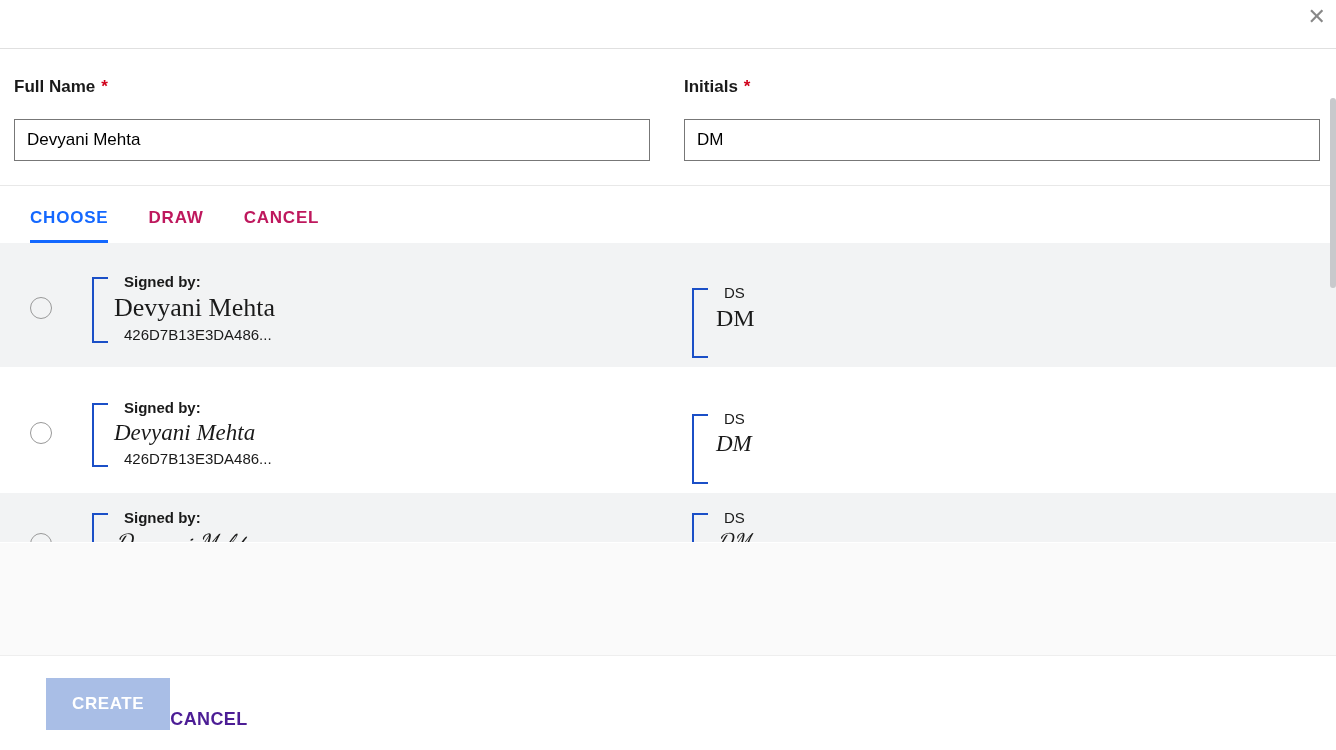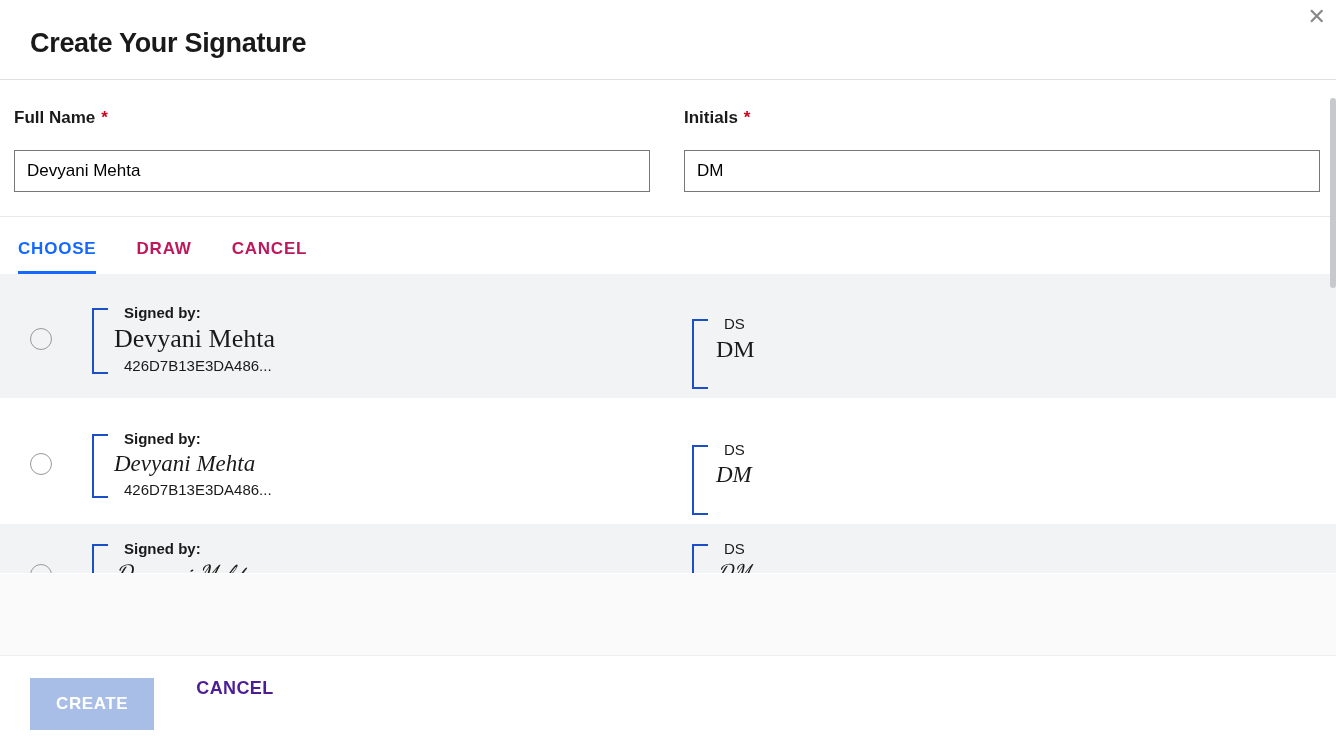--- a/index.html
+++ b/index.html
@@ -59,21 +59,21 @@
     width: 100%;
     height: 42px;
     border: 1px solid #777;
     padding: 0 12px;
     font-size: 17px;
     font-family: inherit;
   }
   .tabs {
     display: flex;
     gap: 40px;
-    padding: 0 18px;
+    padding: 0 30px;
   }
   .tab {
     padding: 22px 0 12px 0;
     font-size: 17px;
     font-weight: 700;
     letter-spacing: 0.8px;
     color: #be185d;
     cursor: pointer;
     border-bottom: 3px solid transparent;
   }
@@ -166,21 +166,21 @@
   .footer {
     border-top: 1px solid #eee;
     padding: 22px 30px 20px 30px;
   }
   .disclosure {
     font-size: 16.5px;
     line-height: 1.65;
     color: #222;
     margin-bottom: 26px;
   }
-  .btn-row { display: flex; gap: 42px; align-items: flex-start; }
+  .btn-row { display: flex; align-items: flex-end; margin-left: 16px; }
   .btn-create {
     background: #a9bee6;
     color: #fff;
     border: none;
     padding: 16px 26px;
     font-size: 17px;
     font-weight: 700;
     letter-spacing: 0.6px;
     cursor: pointer;
   }
@@ -205,21 +205,20 @@
 </style>
 </head>
 <body>
 
 <div class="modal">
 
   <div class="header">
     <button class="close-btn">
       <span>✕</span>
     </button>
-    <h1 class="title">Create Your Signature</h1>
   </div>
 
   <div class="form-row">
     <div class="form-group">
       <div class="label">
         <span>Full Name</span>
         <span class="req">*</span>
       </div>
       <input class="text-input" type="text" value="Devyani Mehta" style="">
     </div>

